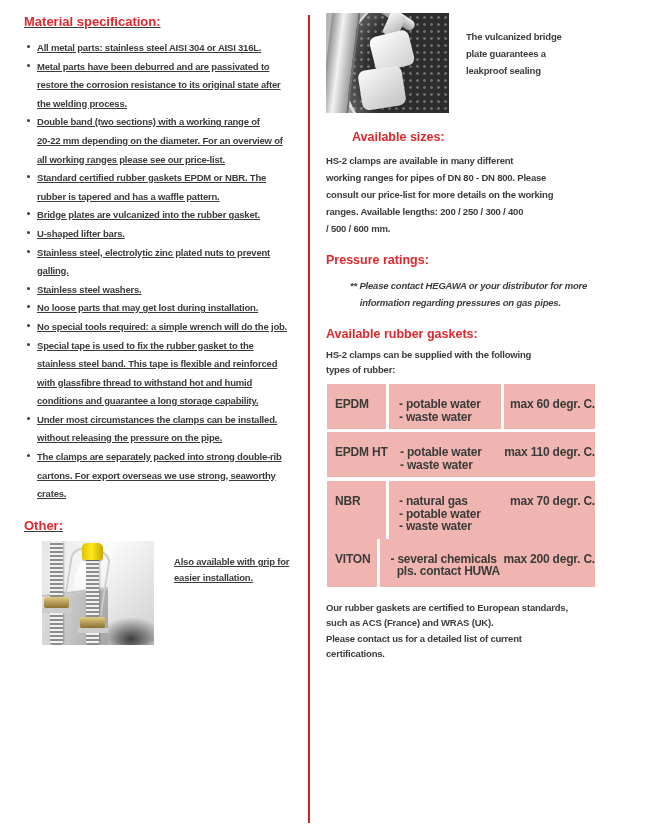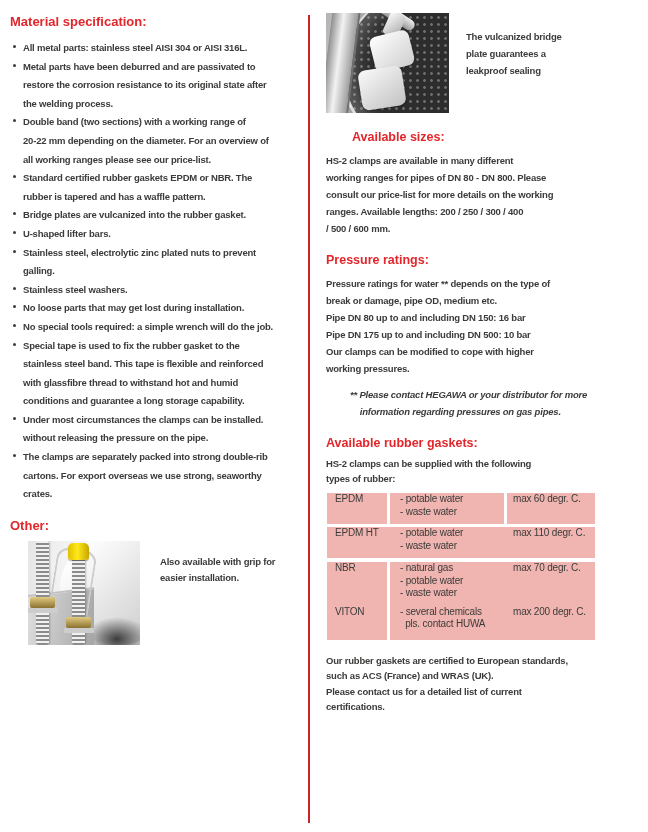--- a/index.html
+++ b/index.html
@@ -3,21 +3,21 @@
 <meta charset="utf-8">
 <style>
   html,body{margin:0;padding:0;background:#fff;}
   body{width:648px;height:832px;overflow:hidden;
        font-family:"Liberation Sans",sans-serif;color:#3b3b3a;}
   .page{position:relative;width:648px;height:832px;overflow:hidden;background:#fff;}
 
   .rule{position:absolute;left:308px;top:15px;width:2px;height:808px;background:#cd2328;}
 
   
-  .col-left{position:absolute;left:10px;top:14px;width:296px;}
+  .col-left{position:absolute;left:24px;top:14px;width:296px;text-decoration:underline;}
   .col-right{position:absolute;left:326px;top:13px;width:292px;}
 
   .h-red{font-size:13px;line-height:15px;font-weight:bold;color:#e2262b;margin:0;}
   .col-right .h-red{font-size:12.5px;}
 
   .txt{font-size:9.5px;font-weight:bold;letter-spacing:-0.2px;white-space:pre;margin:0;}
 
   
   .bullets{list-style:none;margin:9px 0 0;padding:0;}
   .bullets li{position:relative;padding-left:13px;line-height:16.6px;}
@@ -38,22 +38,22 @@
   .note{margin-top:9px;font-style:italic;line-height:17px;margin-left:24px;}
   .intro{margin-top:6px;line-height:14.5px;}
   .footer-para{margin-top:13px;line-height:15.5px;}
 
   
   .gtable{margin:7px 0 0 1px;width:268px;}
   .trow{display:flex;background:#f0b5b0;}
   .trow.r1{margin-bottom:3px;}
   .trow.r2{margin-bottom:4px;}
   .trow.r4 .cell{padding-bottom:9px;}
-  .cell{font-size:10px;font-weight:normal;letter-spacing:-0.2px;line-height:12.5px;
-        white-space:pre;padding-top:0;padding-bottom:6px;}
+  .cell{font-size:12px;font-weight:bold;letter-spacing:-0.2px;line-height:12.5px;
+        white-space:pre;padding-top:14px;padding-bottom:6px;}
   .c1{width:52px;padding-left:8px;border-right:3px solid transparent;}
   .c2{width:104px;padding-left:10px;border-right:3px solid transparent;}
   .c3{flex:1;padding-left:6px;}
   .r1 .c1,.r1 .c2{border-right-color:#fff;}
   .r3 .c1,.r4 .c1{border-right-color:#fff;}
 
   
   .photo-bridge{position:relative;width:123px;height:100px;overflow:hidden;flex:none;
     background:linear-gradient(105deg,#b3b3b3,#e6e6e6 45%,#c8c8c8);}
   .pb-bar{position:absolute;left:0px;top:-8px;width:26px;height:120px;transform:rotate(7deg);
@@ -177,26 +177,20 @@
     </div>
 
     <h2 class="h-red first">Available sizes:</h2>
     <p class="txt para">HS-2 clamps are available in many different
 working ranges for pipes of DN 80 - DN 800. Please
 consult our price-list for more details on the working
 ranges. Available lengths: 200 / 250 / 300 / 400
 / 500 / 600 mm.</p>
 
     <h2 class="h-red">Pressure ratings:</h2>
-    <p class="txt para">Pressure ratings for water ** depends on the type of
-break or damage, pipe OD, medium etc.
-Pipe DN 80 up to and including DN 150: 16 bar
-Pipe DN 175 up to and including DN 500: 10 bar
-Our clamps can be modified to cope with higher
-working pressures.</p>
     <p class="txt note">** Please contact HEGAWA or your distributor for more
     information regarding pressures on gas pipes.</p>
 
     <h2 class="h-red">Available rubber gaskets:</h2>
     <p class="txt intro">HS-2 clamps can be supplied with the following
 types of rubber:</p>
 
     <div class="gtable">
       <div class="trow r1">
         <div class="cell c1">EPDM</div>

